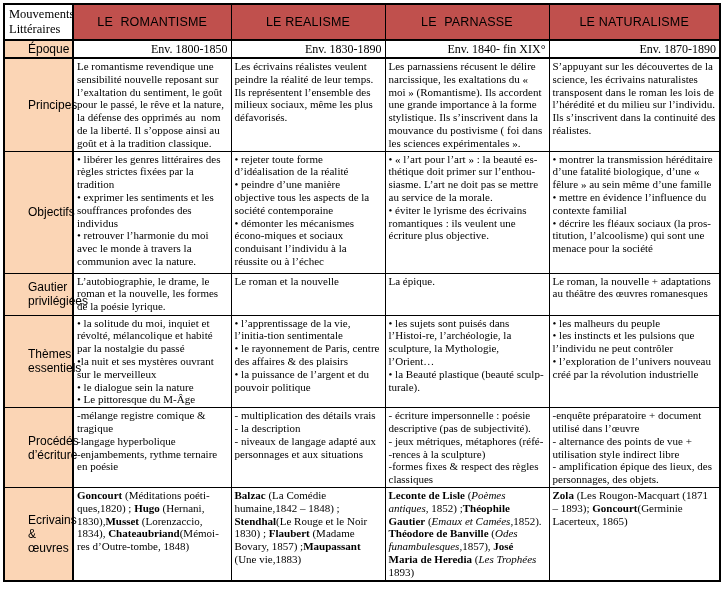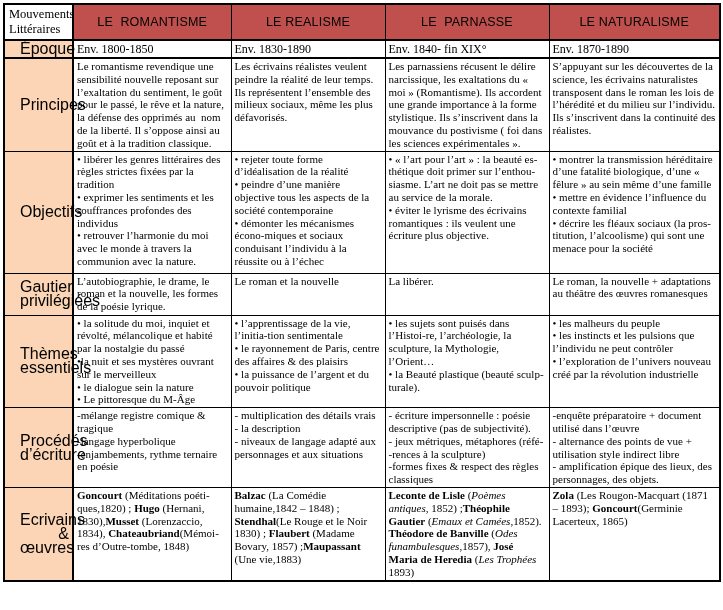--- a/index.html
+++ b/index.html
@@ -17,23 +17,23 @@
   tr.epoque-row th, tr.epoque-row td{border-bottom:2px solid #000;}
   th.corner, th.rowhead{border-right:2px solid #000;}
 
   th.corner{background:#fff;font-family:"Liberation Serif",serif;font-size:12.5px;line-height:15px;
             text-align:left;vertical-align:top;white-space:pre-wrap;padding:2px 4px;}
   tr.header-row{height:20px;}
   th.colhead{background:var(--header-bg,#c0504d);font-family:"Liberation Sans",sans-serif;
              font-weight:normal;font-size:12.5px;text-align:center;vertical-align:middle;
              white-space:pre-wrap;letter-spacing:.2px;}
   th.rowhead{background:var(--rowhead-bg,#fbd5b5);font-family:"Liberation Sans",sans-serif;
-             font-size:16px;line-height:14px;text-align:right;vertical-align:middle;padding-left:15px;}
+             font-size:12px;line-height:14px;text-align:left;vertical-align:middle;padding-left:23px;}
   tr.epoque-row{height:18px;}
-  td.epoque{font-size:12px;text-align:left;vertical-align:middle;line-height:13px;}
+  td.epoque{font-size:12px;text-align:right;vertical-align:middle;line-height:13px;}
   td.body{font-size:11px;line-height:12.8px;margin-top:32px;}
   .prewrap{white-space:pre-wrap;}
   tr.r-principes{height:84px;}
   tr.r-objectifs{height:122px;}
   tr.r-formes{height:42px;}
   tr.r-themes{height:86px;}
   tr.r-procedes{height:72px;}
   tr.r-ecrivains{height:90px;}
   td.body b{font-weight:bold;}
   td.body i{font-style:italic;}
@@ -89,21 +89,21 @@
 • éviter le lyrisme des écrivains romantiques : ils veulent une écriture plus objective.</td>
       <td class="body prewrap">• montrer la transmission héréditaire d’une fatalité biologique, d’une « fêlure » au sein même d’une famille
 • mettre en évidence l’influence du contexte familial
 • décrire les fléaux sociaux (la pros-titution, l’alcoolisme) qui sont une menace pour la société</td>
     </tr>
 
     <tr class="r-formes">
       <th class="rowhead">Gautier privilégiées</th>
       <td class="body prewrap">L’autobiographie, le drame, le roman et la nouvelle, les formes de la poésie lyrique.</td>
       <td class="body prewrap">Le roman et la nouvelle</td>
-      <td class="body prewrap">La libérer.</td>
+      <td class="body prewrap">La épique.</td>
       <td class="body prewrap">Le roman, la nouvelle + adaptations au théâtre des œuvres romanesques</td>
     </tr>
 
     <tr class="r-themes">
       <th class="rowhead">Thèmes essentiels</th>
       <td class="body prewrap">• la solitude du moi, inquiet et révolté, mélancolique et habité par la nostalgie du passé
 •la nuit et ses mystères ouvrant sur le merveilleux
 • le dialogue sein la nature
 • Le pittoresque du M-Âge</td>
       <td class="body prewrap">• l’apprentissage de la vie, l’initia-tion sentimentale

